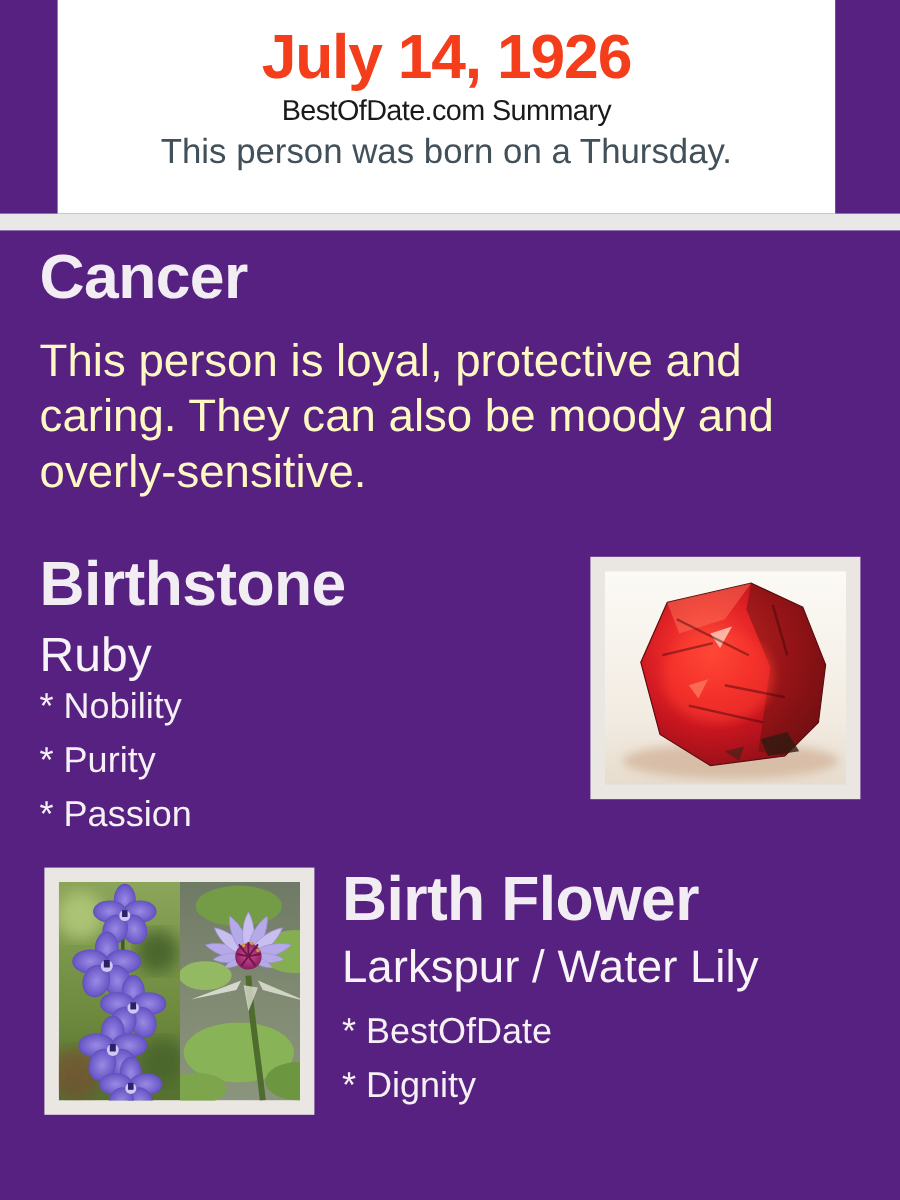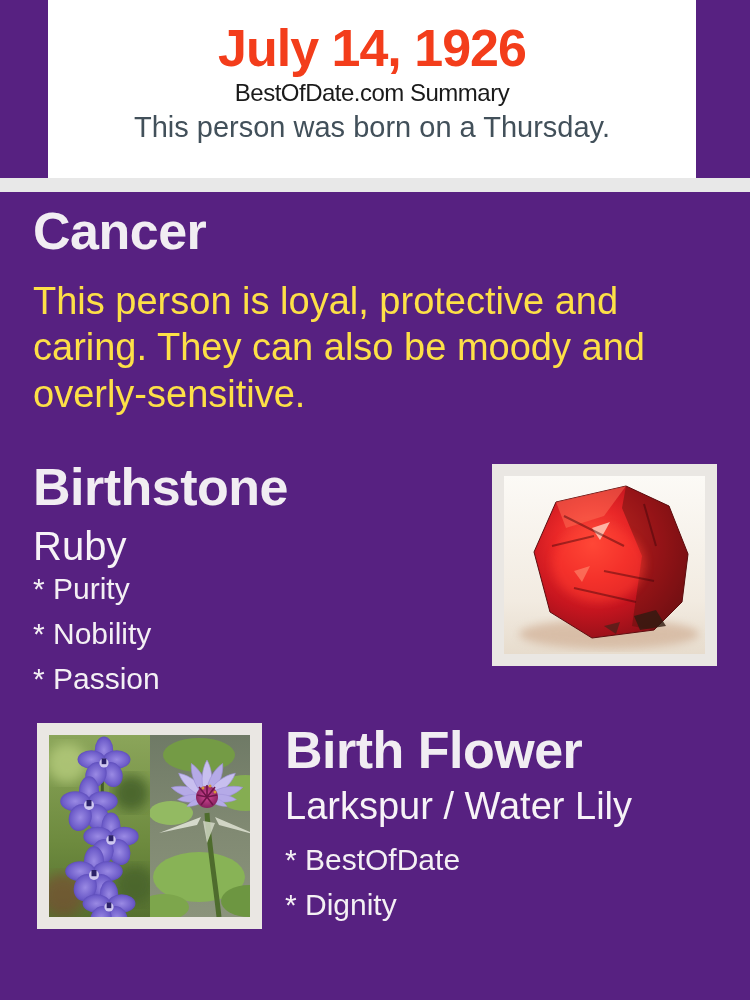--- a/index.html
+++ b/index.html
@@ -73,21 +73,21 @@
     color: #f1edf2;
   }
   .zodiac-title { left: 33px; top: 24px; }
   .zodiac-desc {
     position: absolute;
     left: 33px; top: 100px;
     margin: 0;
     max-width: 645px;
     font-size: 38px;
     line-height: 1.22;
-    color: #fde047;
+    color: #fef9c3;
   }
   .birthstone-title { left: 33px; top: 280px; }
   .stone-name {
     position: absolute;
     left: 33px; top: 346px;
     margin: 0;
     font-size: 40px;
     line-height: 1.1;
     color: #f7f3f7;
   }
@@ -137,22 +137,22 @@
   <div class="divider"></div>
 
   <main class="main">
 
     <h2 class="h-big zodiac-title">Cancer</h2>
     <p class="zodiac-desc">This person is loyal, protective and caring. They can also be moody and overly-sensitive.</p>
 
     <h2 class="h-big birthstone-title">Birthstone</h2>
     <p class="stone-name">Ruby</p>
     <ul class="trait-list bs-traits">
+      <li>* Nobility</li>
       <li>* Purity</li>
-      <li>* Nobility</li>
       <li>* Passion</li>
     </ul>
 
     <figure class="photo-frame ruby-frame">
       <svg viewBox="0 0 201 178" aria-hidden="true">
         <defs>
           <linearGradient id="rubyBg" x1="0" y1="0" x2="0" y2="1">
             <stop offset="0" stop-color="#fcfaf6"></stop>
             <stop offset="0.7" stop-color="#f2ebe1"></stop>
             <stop offset="1" stop-color="#e7dccd"></stop>

